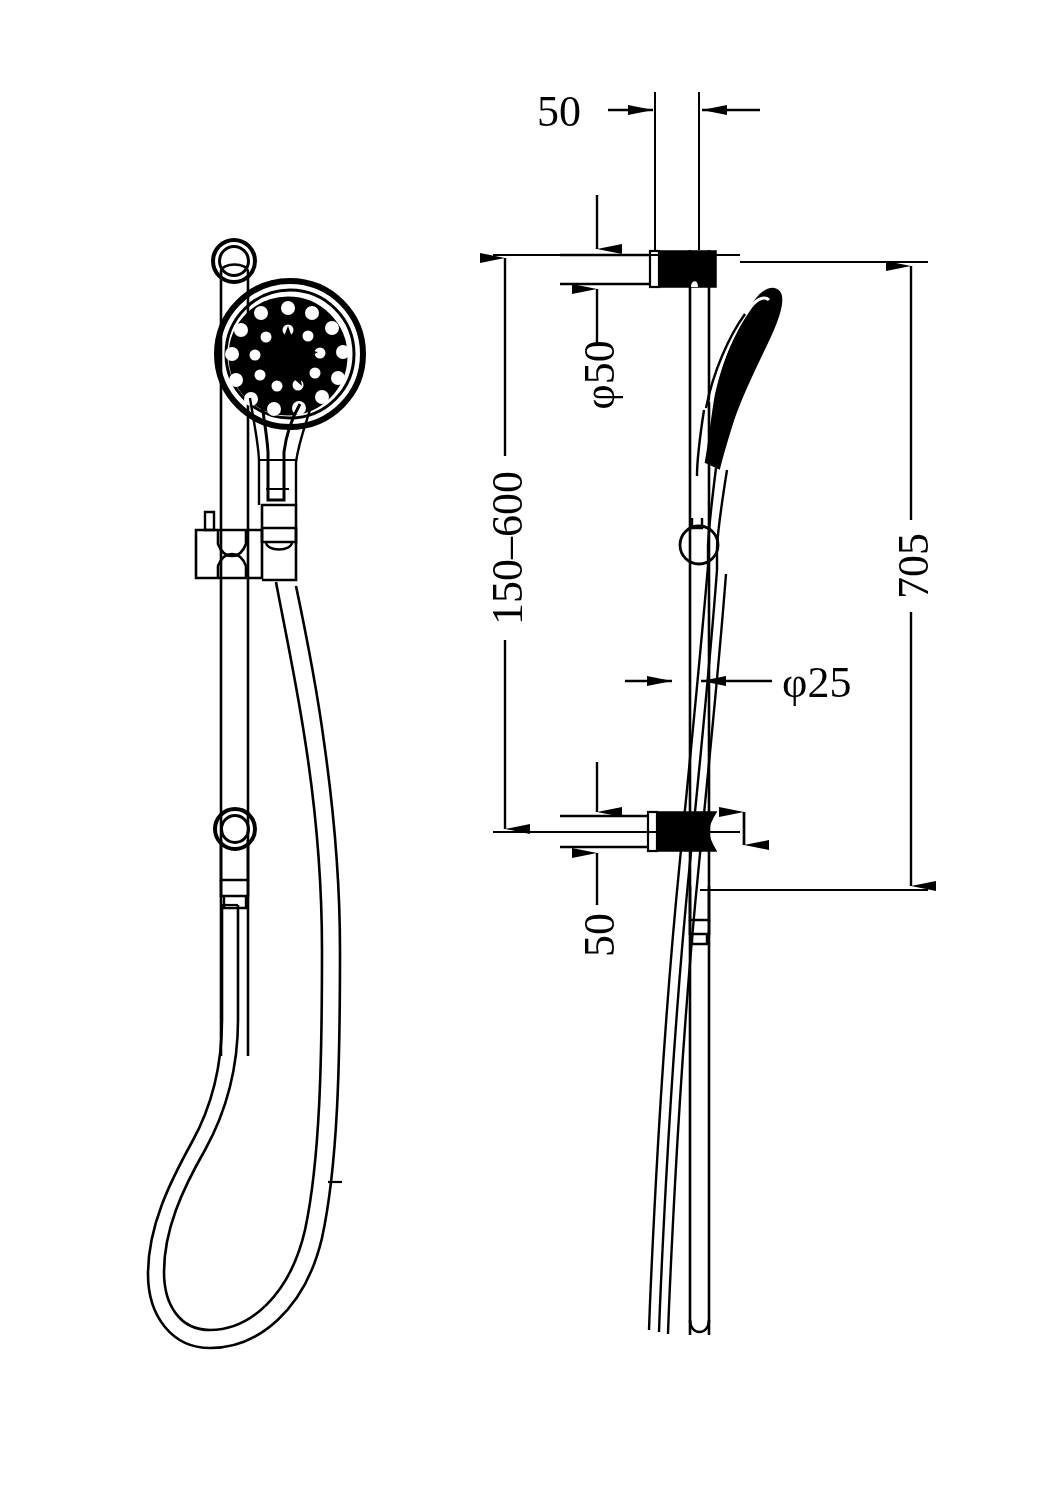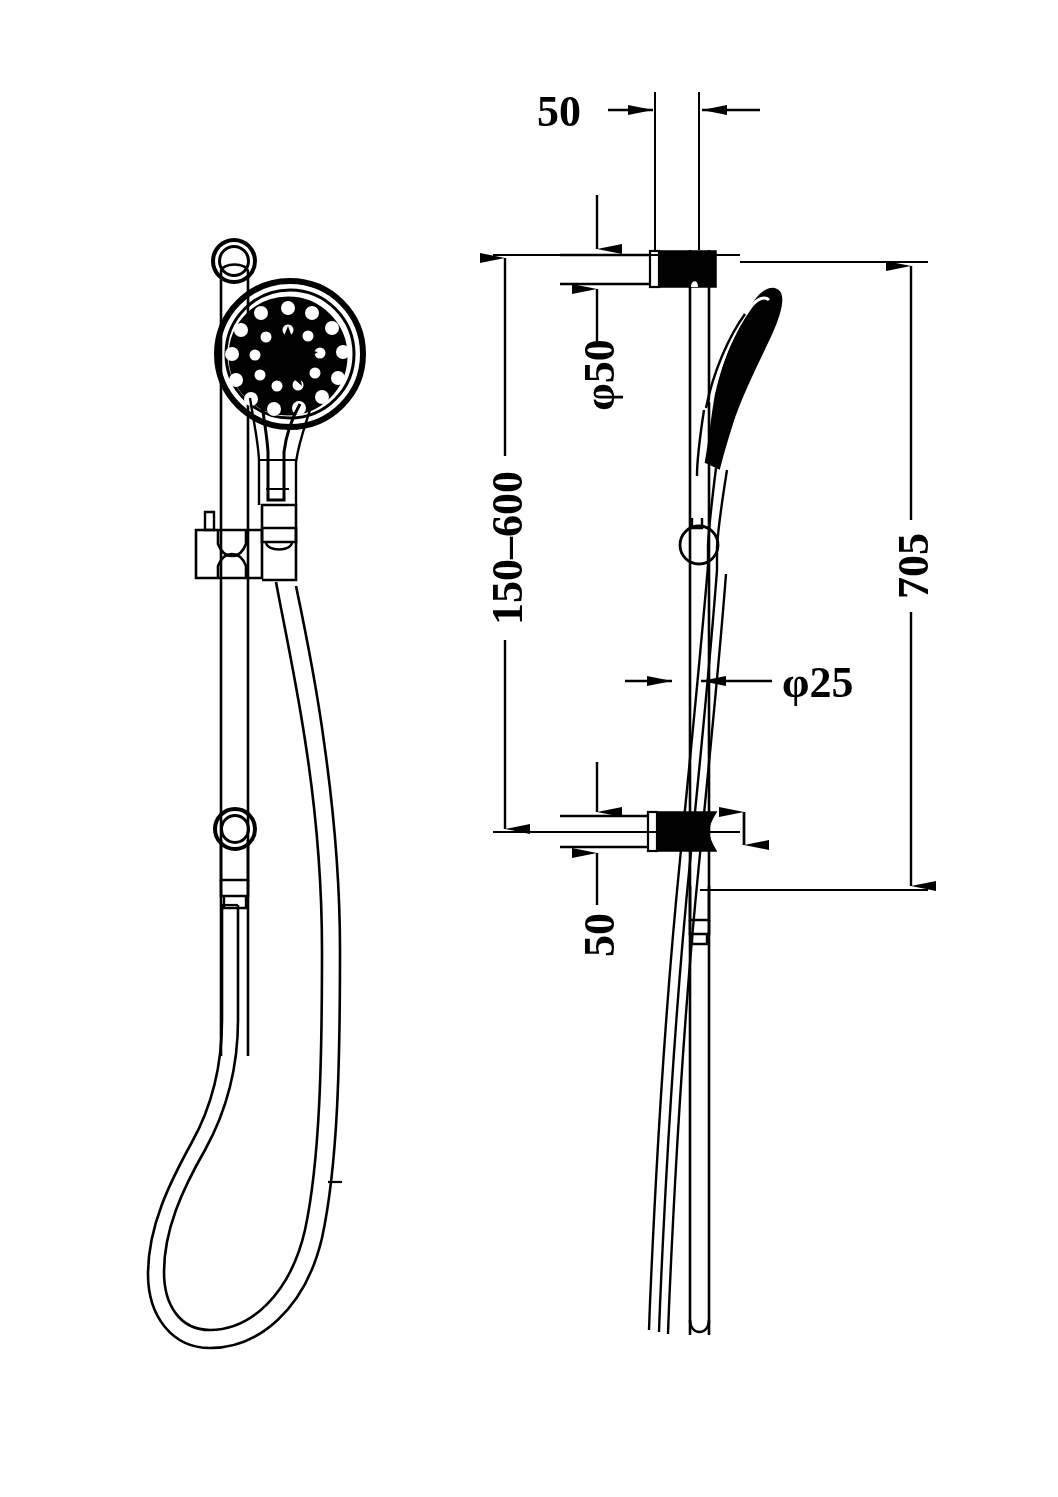--- a/index.html
+++ b/index.html
@@ -9,21 +9,20 @@
   }
   body {
     font-family: "Liberation Serif", serif;
   }
   #sheet {
     position: relative;
     width: 1058px;
     height: 1497px;
     background: #ffffff;
     overflow: hidden;
-    font-weight: bold;
   }
   #sheet svg {
     display: block;
     position: absolute;
     top: 0;
     left: 0;
   }
   .dim-text {
     font-family: "Liberation Serif", serif;
     font-size: 44px;

